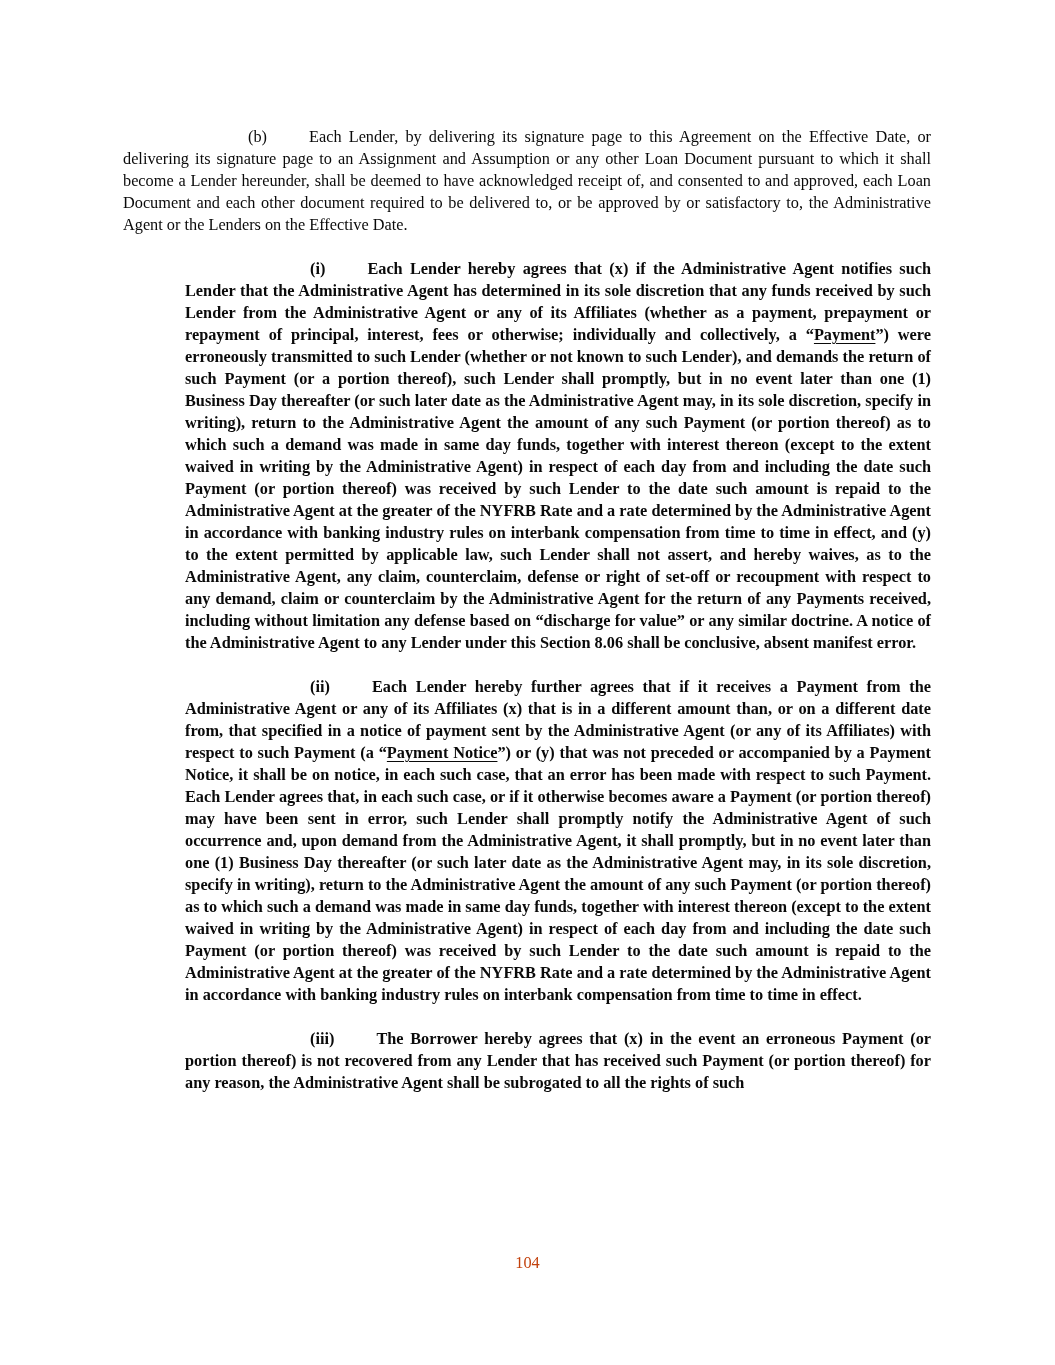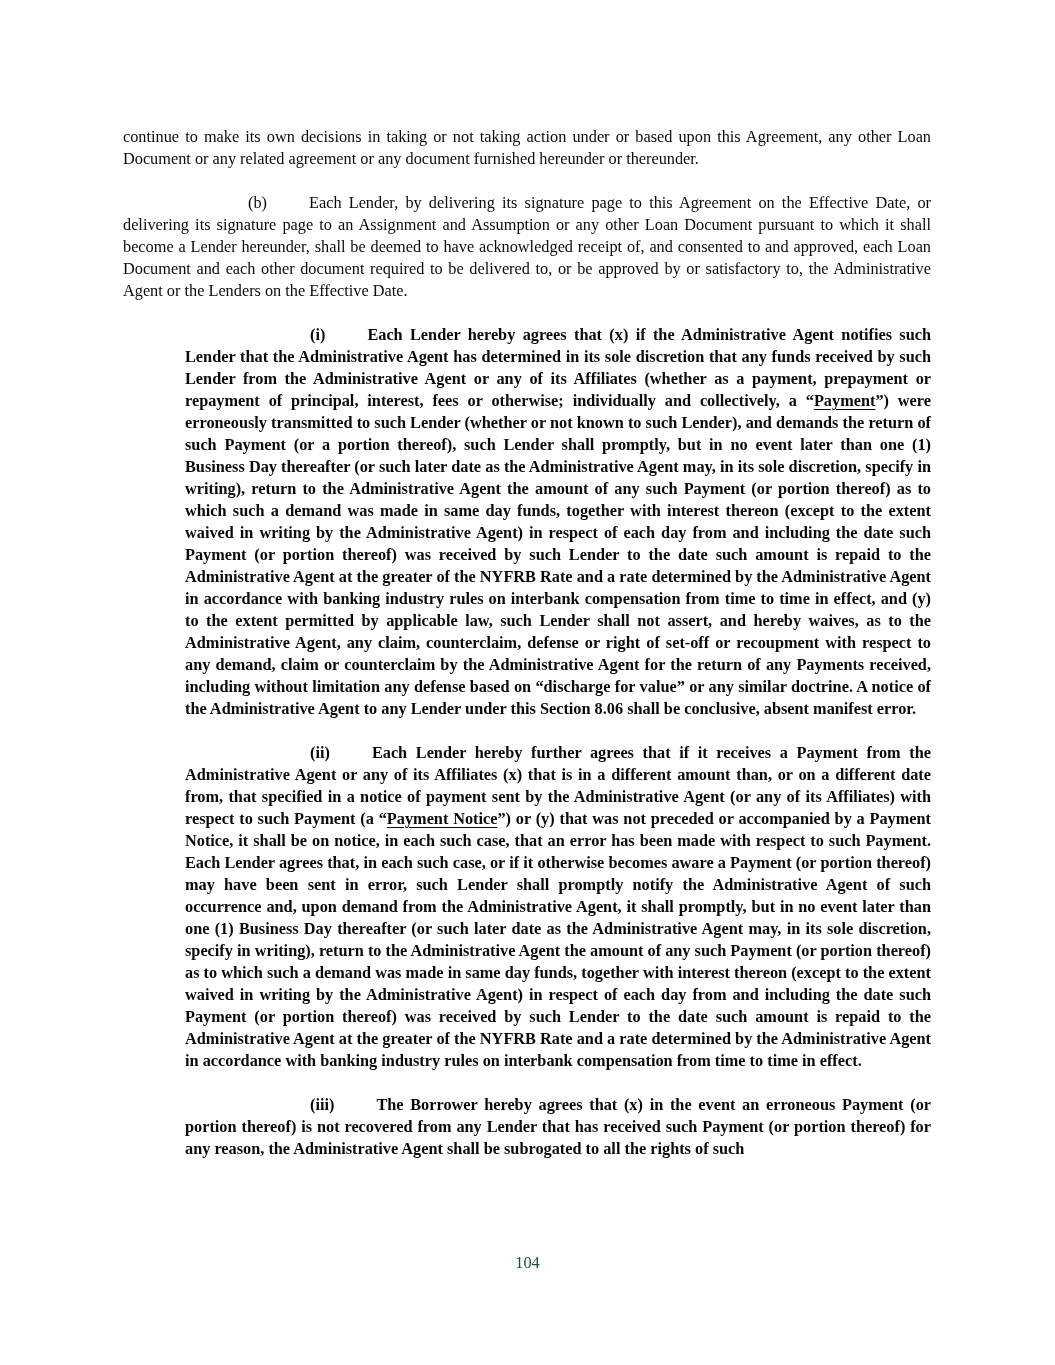--- a/index.html
+++ b/index.html
@@ -34,30 +34,29 @@
   .tab { display: inline-block; width: 42px; }
   .u { text-decoration: underline; text-underline-offset: 3px; }
   .page-num {
     position: absolute;
     top: 1252px;
     left: 0;
     width: 100%;
     text-align: center;
     font-family: "Liberation Serif", "DejaVu Serif", serif;
     font-size: 16.3px;
-    color: #14532d;
+    color: #c2410c;
   }
 </style>
 </head>
 <body>
 
 <div class="page">
   <div class="content">
 
-    <p class="para"><span>continue to make its own decisions in taking or not taking action under or based upon this Agreement, any other Loan Document or any related agreement or any document furnished hereunder or thereunder.</span></p>
 
     <p class="para indent-first"><span>(b)</span><span class="tab"></span><span>Each Lender, by delivering its signature page to this Agreement on the Effective Date, or delivering its signature page to an Assignment and Assumption or any other Loan Document pursuant to which it shall become a Lender hereunder, shall be deemed to have acknowledged receipt of, and consented to and approved, each Loan Document and each other document required to be delivered to, or be approved by or satisfactory to, the Administrative Agent or the Lenders on the Effective Date.</span></p>
 
     <p class="para block indent-first"><span>(i)</span><span class="tab"></span><span>Each Lender hereby agrees that (x) if the Administrative Agent notifies such Lender that the Administrative Agent has determined in its sole discretion that any funds received by such Lender from the Administrative Agent or any of its Affiliates (whether as a payment, prepayment or repayment of principal, interest, fees or otherwise; individually and collectively, a “</span><span class="u">Payment</span><span>”) were erroneously transmitted to such Lender (whether or not known to such Lender), and demands the return of such Payment (or a portion thereof), such Lender shall promptly, but in no event later than one (1) Business Day thereafter (or such later date as the Administrative Agent may, in its sole discretion, specify in writing), return to the Administrative Agent the amount of any such Payment (or portion thereof) as to which such a demand was made in same day funds, together with interest thereon (except to the extent waived in writing by the Administrative Agent) in respect of each day from and including the date such Payment (or portion thereof) was received by such Lender to the date such amount is repaid to the Administrative Agent at the greater of the NYFRB Rate and a rate determined by the Administrative Agent in accordance with banking industry rules on interbank compensation from time to time in effect, and (y) to the extent permitted by applicable law, such Lender shall not assert, and hereby waives, as to the Administrative Agent, any claim, counterclaim, defense or right of set-off or recoupment with respect to any demand, claim or counterclaim by the Administrative Agent for the return of any Payments received, including without limitation any defense based on “discharge for value” or any similar doctrine.  A notice of the Administrative Agent to any Lender under this Section 8.06 shall be conclusive, absent manifest error.</span></p>
 
     <p class="para block indent-first"><span>(ii)</span><span class="tab"></span><span>Each Lender hereby further agrees that if it receives a Payment from the Administrative Agent or any of its Affiliates (x) that is in a different amount than, or on a different date from, that specified in a notice of payment sent by the Administrative Agent (or any of its Affiliates) with respect to such Payment (a “</span><span class="u">Payment Notice</span><span>”) or (y) that was not preceded or accompanied by a Payment Notice, it shall be on notice, in each such case, that an error has been made with respect to such Payment.  Each Lender agrees that, in each such case, or if it otherwise becomes aware a Payment (or portion thereof) may have been sent in error, such Lender shall promptly notify the Administrative Agent of such occurrence and, upon demand from the Administrative Agent, it shall promptly, but in no event later than one (1) Business Day thereafter (or such later date as the Administrative Agent may, in its sole discretion, specify in writing), return to the Administrative Agent the amount of any such Payment (or portion thereof) as to which such a demand was made in same day funds, together with interest thereon (except to the extent waived in writing by the Administrative Agent) in respect of each day from and including the date such Payment (or portion thereof) was received by such Lender to the date such amount is repaid to the Administrative Agent at the greater of the NYFRB Rate and a rate determined by the Administrative Agent in accordance with banking industry rules on interbank compensation from time to time in effect.</span></p>
 
     <p class="para block indent-first"><span>(iii)</span><span class="tab"></span><span>The Borrower hereby agrees that (x) in the event an erroneous Payment (or portion thereof) is not recovered from any Lender that has received such Payment (or portion thereof) for any reason, the Administrative Agent shall be subrogated to all the rights of such</span></p>
 
   </div>

